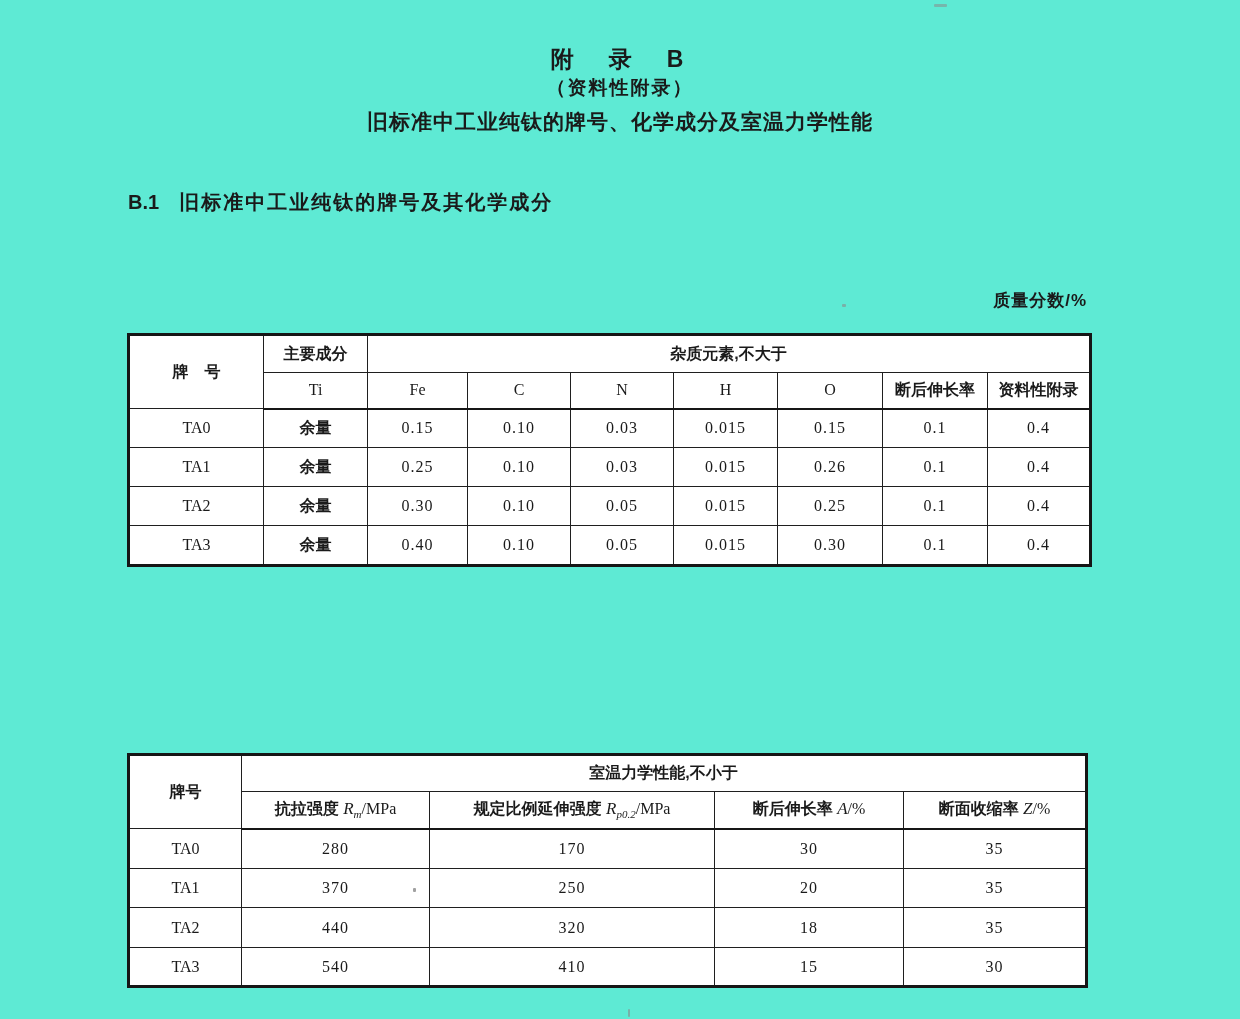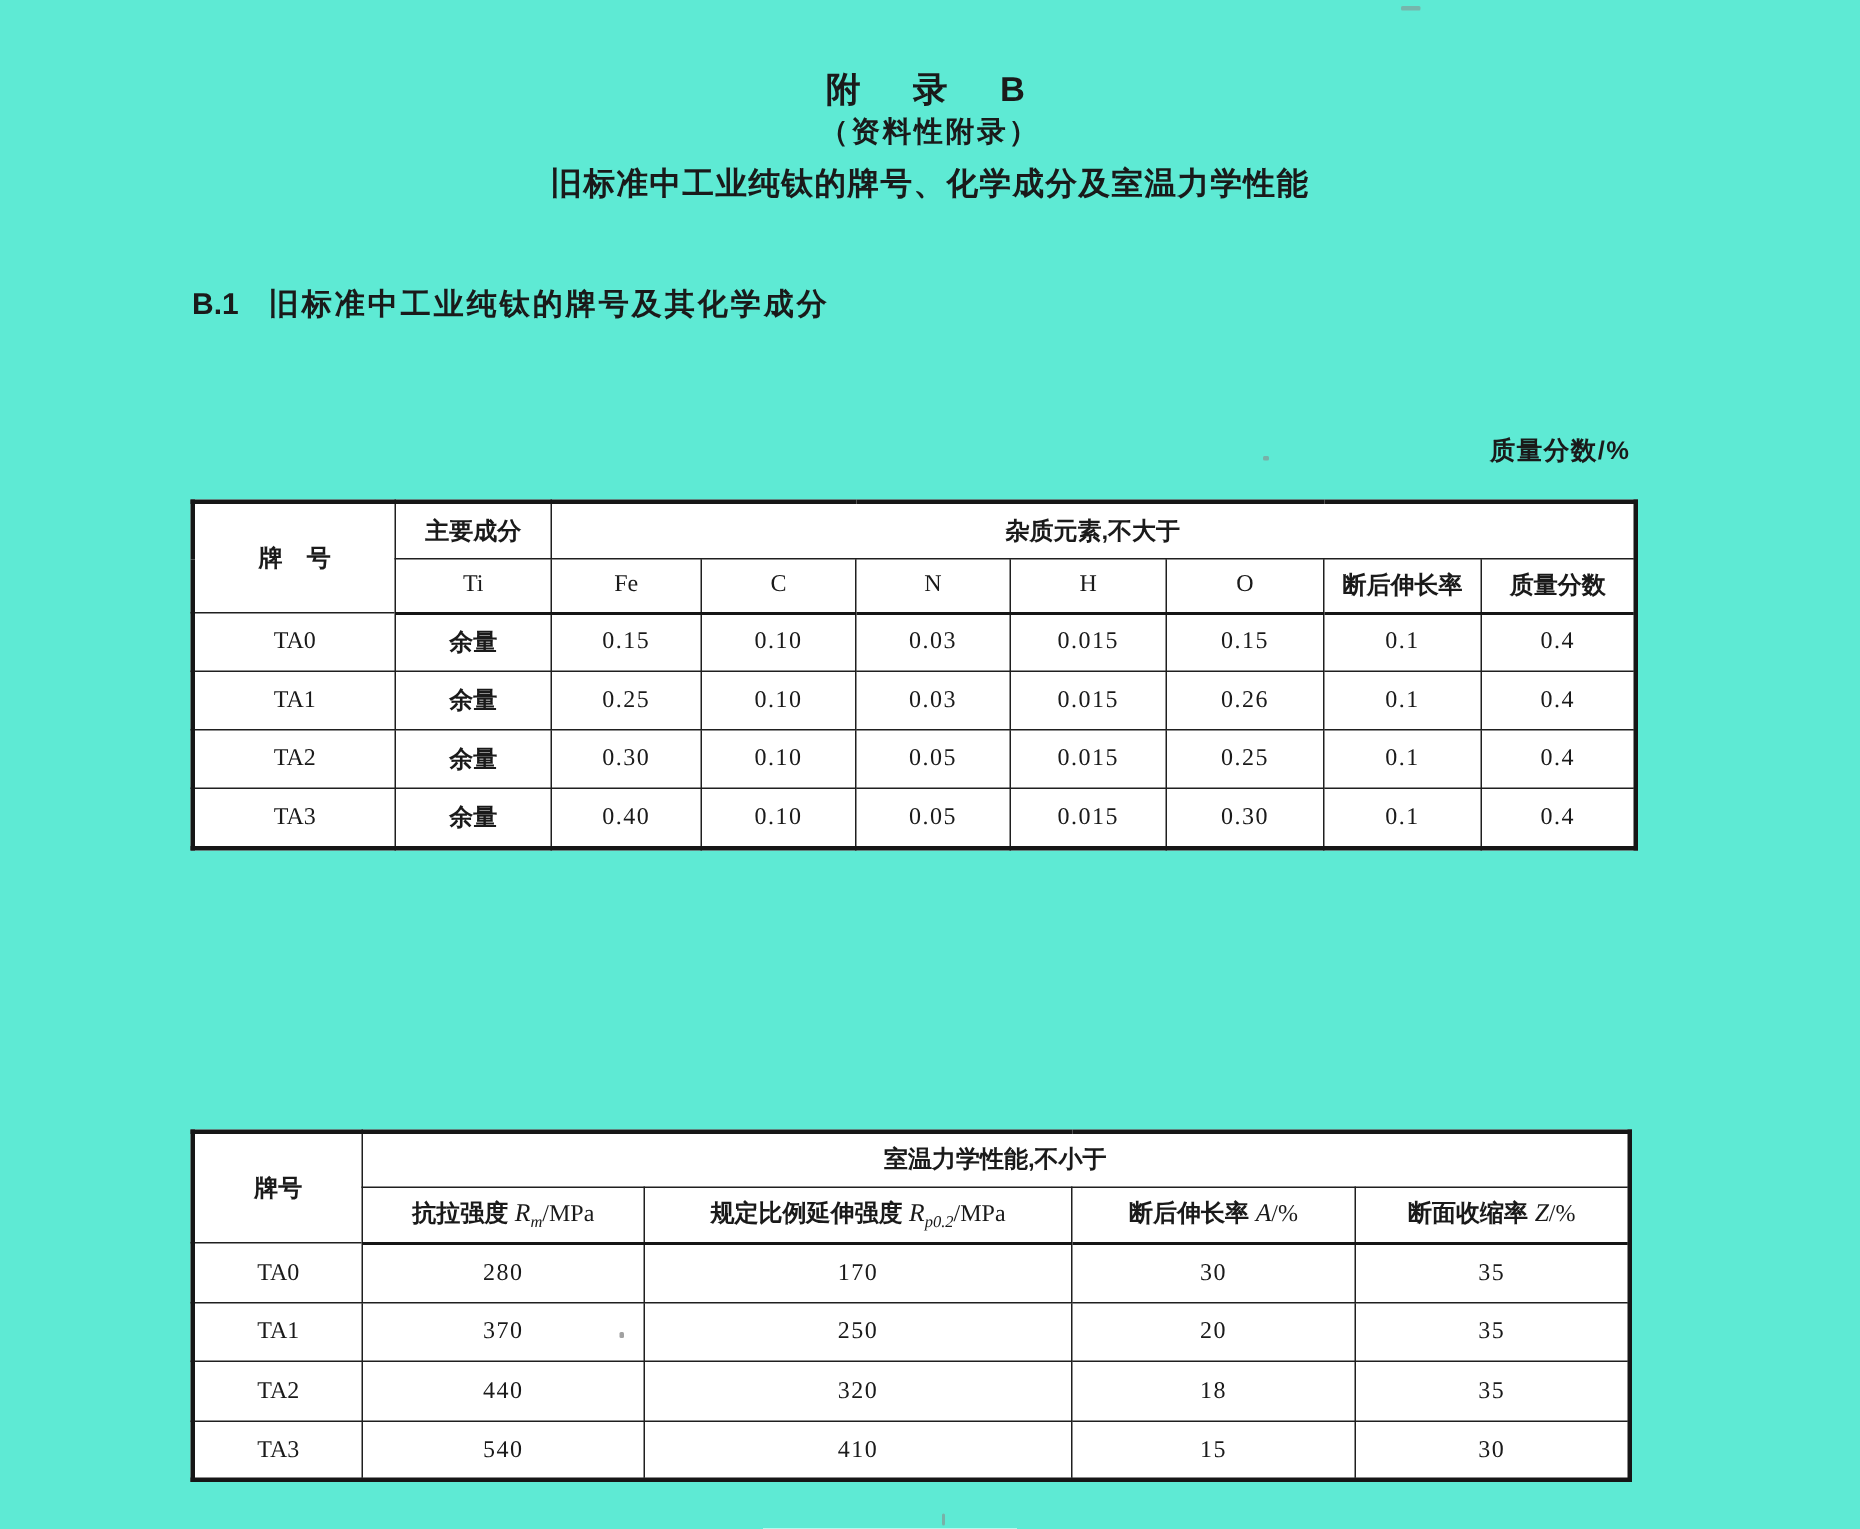--- a/index.html
+++ b/index.html
@@ -70,21 +70,21 @@
         <td colspan="7" class="ch">杂质元素,不大于</td>
       </tr>
       <tr style="height:36px" class="sep-row">
         <td class="en">Ti</td>
         <td class="en">Fe</td>
         <td class="en">C</td>
         <td class="en">N</td>
         <td class="en">H</td>
         <td class="en">O</td>
         <td class="ch">断后伸长率</td>
-        <td class="ch">质量分数</td>
+        <td class="ch">资料性附录</td>
       </tr>
       <tr style="height:39px">
         <td class="en">TA0</td>
         <td class="ch">余量</td>
         <td class="val">0.15</td>
         <td class="val">0.10</td>
         <td class="val">0.03</td>
         <td class="val">0.015</td>
         <td class="val">0.15</td>
         <td class="val">0.1</td>

